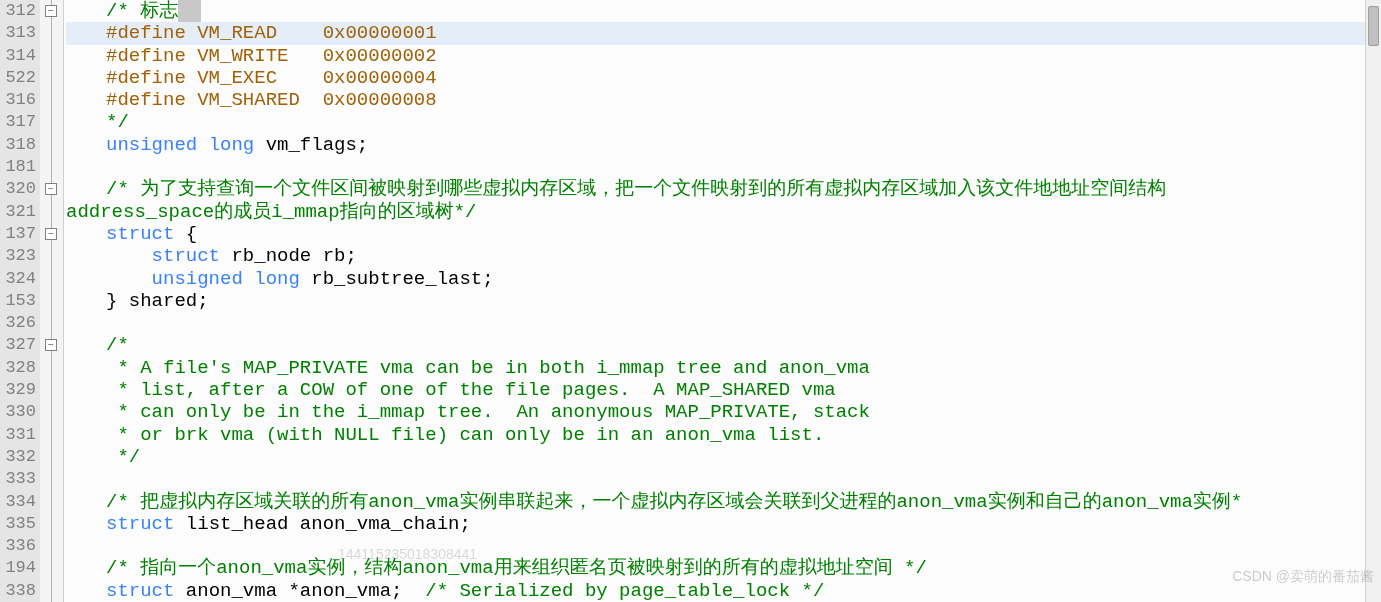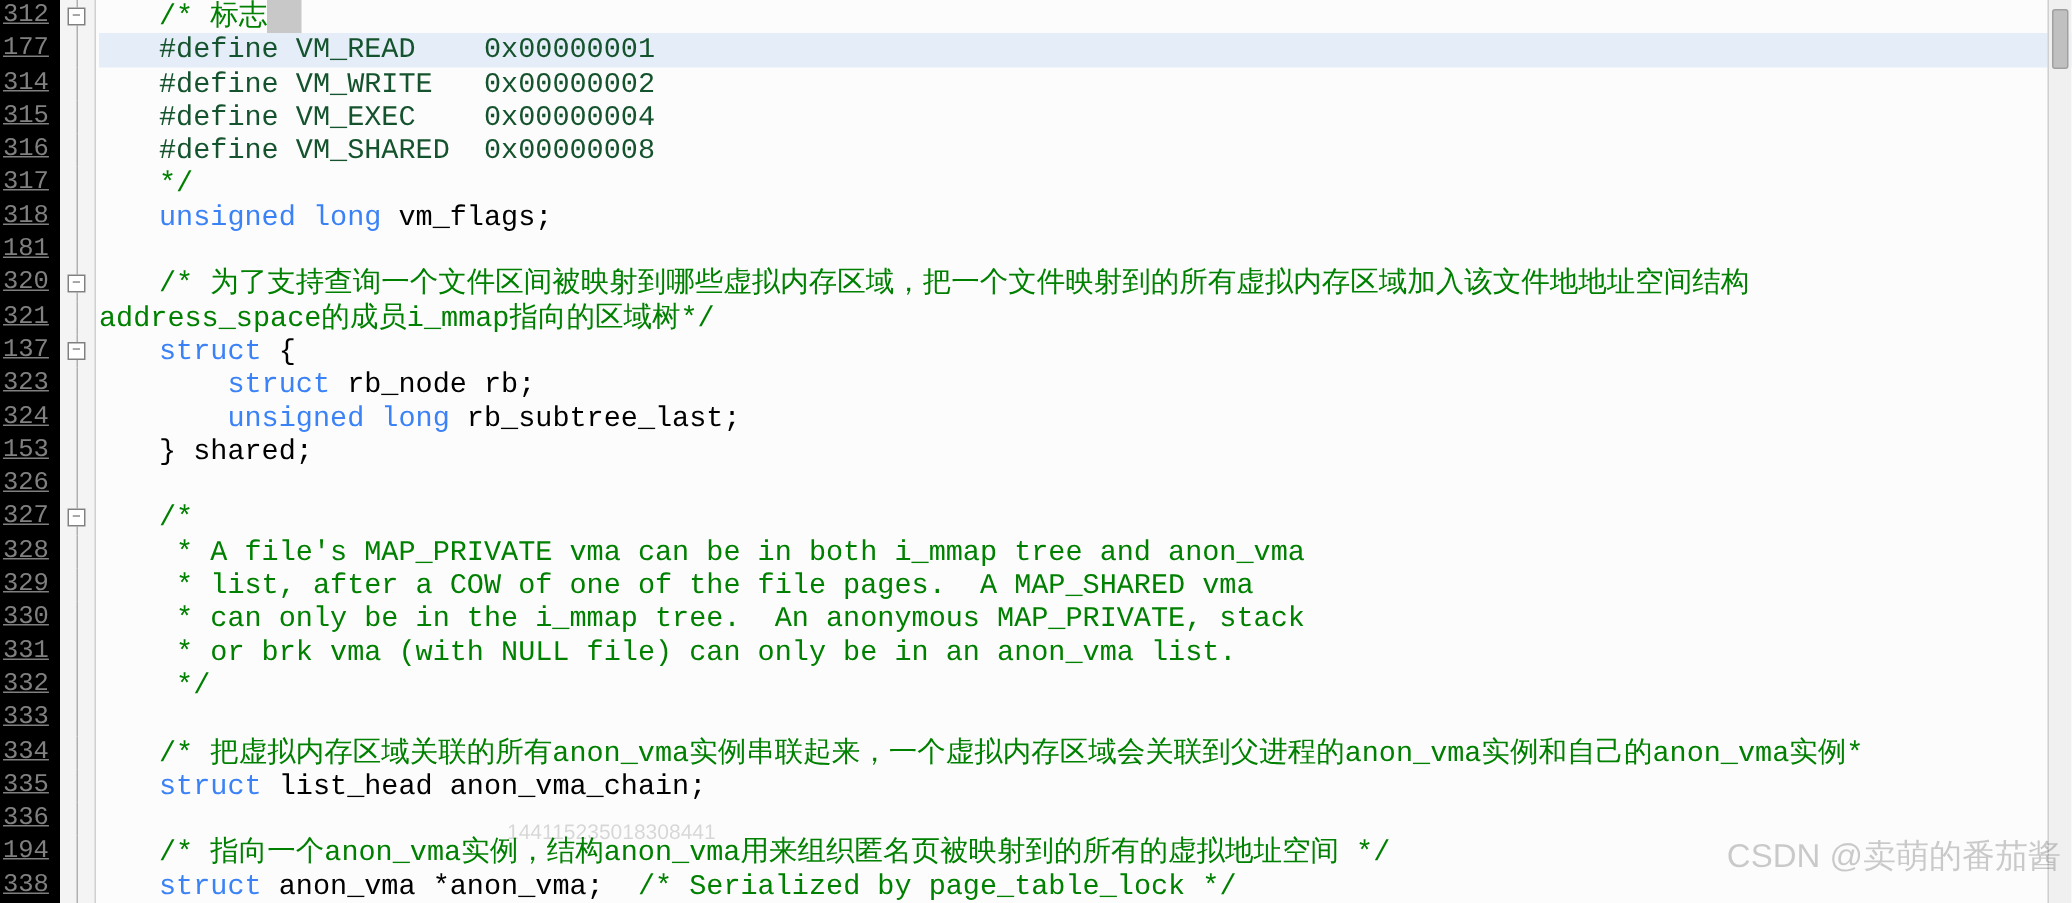--- a/index.html
+++ b/index.html
@@ -7,28 +7,27 @@
     margin: 0; padding: 0;
     width: 1381px; height: 602px;
     overflow: hidden;
     font-family: Consolas, "Courier New", monospace;
     font-size: 19px;
     background: #fcfcfc;
     position: relative;
   }
   .editor { display: flex; height: 100%; }
   .gutter {
-    background: #000000;
+    background: #e5e5e5;
     color: #808080;
-    text-align: left;
+    text-align: right;
     padding: 0 4px 0 2px;
     user-select: none;
     flex: 0 0 40px;
     font-size: 17px;
-    text-decoration: underline;
   }
   .fold {
     background: #f4f4f4;
     flex: 0 0 24px;
     border-right: 1px solid #d0d0d0;
     user-select: none;
     position: relative;
   }
   .code {
     flex: 1 1 auto;
@@ -59,29 +58,29 @@
   .hl { background: #e4edf8; }
   .line-hl-ext {
     position:absolute;
     left:0; right:0;
     height:22.3px;
     background:#e4edf8;
     z-index:-1;
   }
   .sel { background: #c8c8c8; }
   .c { color: #008000; }
-  .pp { color: #14532d; }
+  .pp { color: #a16207; }
   .kw { color: #3b82f6; }
   .blk { color: #000000; }
   .watermark {
     position: absolute;
     bottom: 16px; right: 7px;
     color: rgba(0,0,0,0.20);
     font-family: "Microsoft YaHei", sans-serif;
-    font-size: 22px;
+    font-size: 14px;
     pointer-events: none;
   }
   .ghost {
     position: absolute;
     color: rgba(0,0,0,0.15);
     font-size: 14px;
     font-family: sans-serif;
     pointer-events: none;
   }
   .scrollbar {
@@ -92,23 +91,23 @@
     position:absolute; left:2px; right:2px; top:6px; height:40px;
     background:#c0c0c0; border:1px solid #a0a0a0; border-radius:2px;
   }
 </style>
 </head>
 <body>
 
 <div class="editor">
   <div class="gutter" id="gutter">
       <div class="gline">312</div>
-      <div class="gline">177</div>
+      <div class="gline">313</div>
       <div class="gline">314</div>
-      <div class="gline">315</div>
+      <div class="gline">522</div>
       <div class="gline">316</div>
       <div class="gline">317</div>
       <div class="gline">318</div>
       <div class="gline">181</div>
       <div class="gline">320</div>
       <div class="gline">321</div>
       <div class="gline">137</div>
       <div class="gline">323</div>
       <div class="gline">324</div>
       <div class="gline">153</div>

